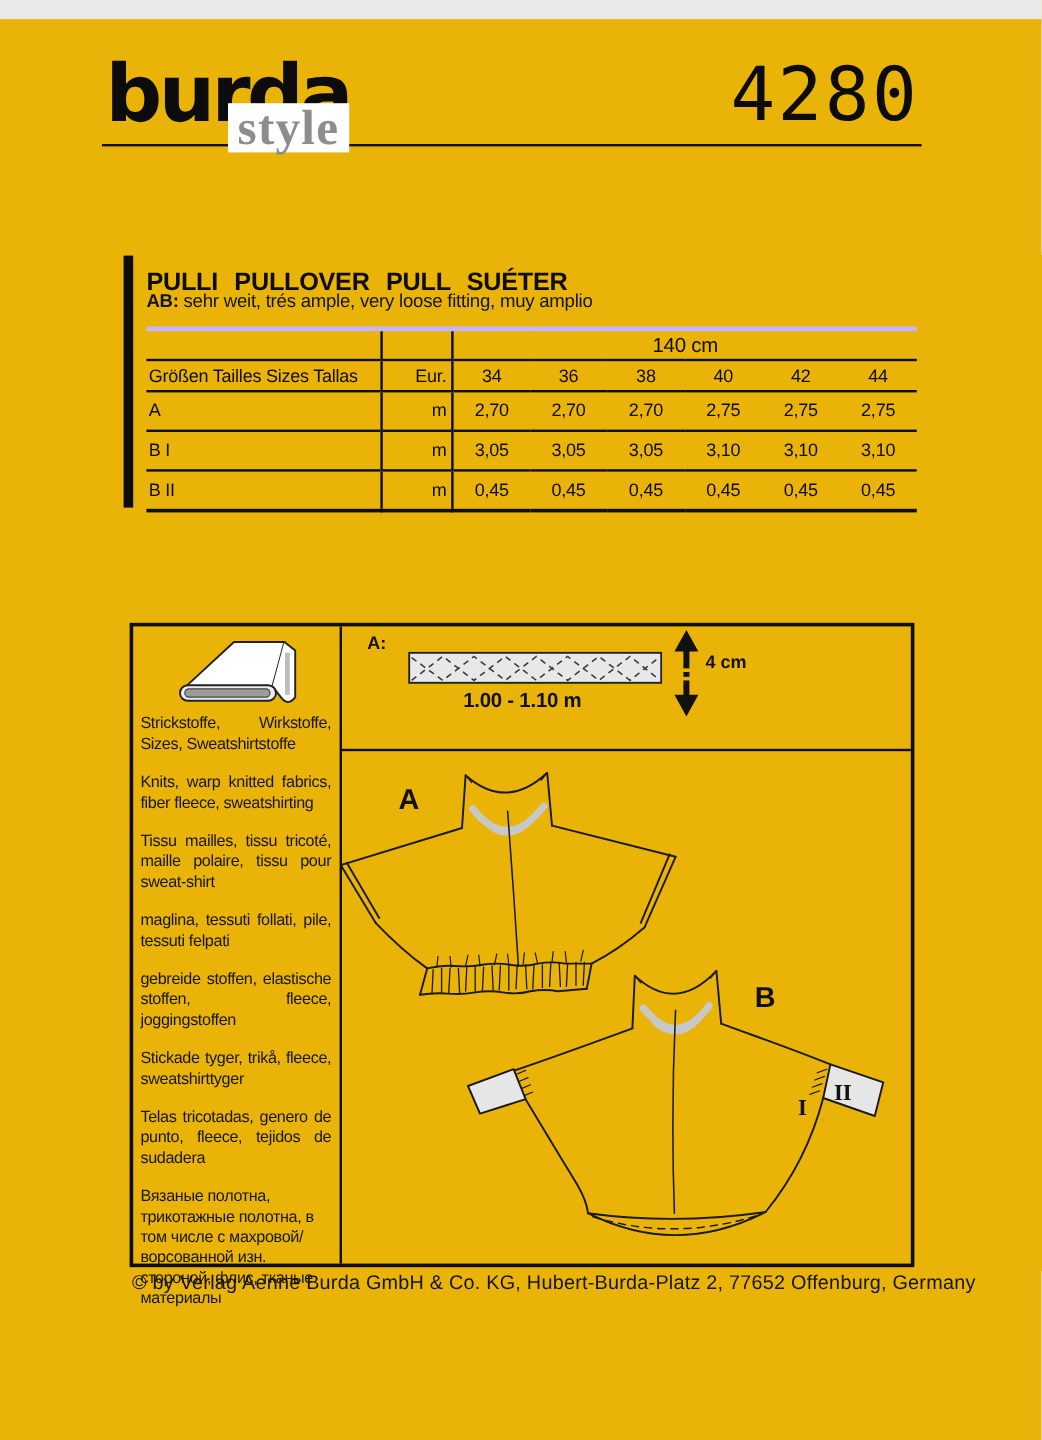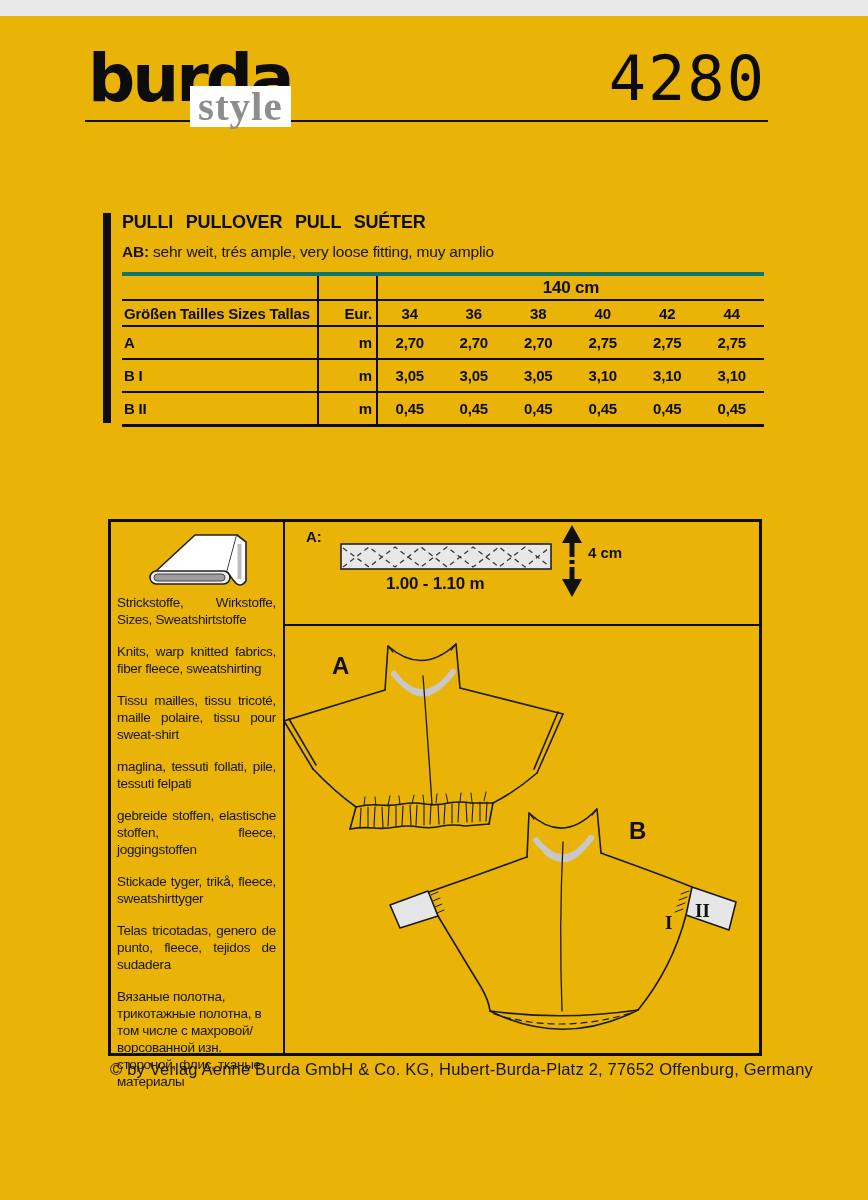--- a/index.html
+++ b/index.html
@@ -14,29 +14,29 @@
            font-weight:800; font-size:66px; letter-spacing:-3px; color:#0c0c0c; line-height:1; }
   .brand-sub { position:absolute; left:190px; top:70px; font-family:"Liberation Serif",serif;
            font-weight:700; font-size:41px; color:#8d8d8d; line-height:1; background:#fff;
            padding:0 8px; z-index:2; letter-spacing:1px; }
   .header-rule { position:absolute; left:85px; top:104px; width:683px; height:2px; background:#111; z-index:1; }
   .pattern-number { position:absolute; left:0; top:32px; width:766px; text-align:right;
            font-family:"DejaVu Sans Mono",monospace; font-size:62px; font-weight:500;
            letter-spacing:2px; color:#0c0c0c; line-height:1; }
   
   .accent-bar { position:absolute; left:103px; top:197px; width:8px; height:210px; background:#0d0d0d; }
-  .page-title { position:absolute; left:122px; top:196px; font-size:18px; font-weight:700;
+  .page-title { position:absolute; left:122px; top:208px; font-size:21px; font-weight:700;
            letter-spacing:-0.2px; word-spacing:8px; color:#0d0d0d; }
   .fit-note { position:absolute; left:122px; top:227px; font-size:15.5px; color:#141414; letter-spacing:-0.2px; }
   .fit-note b { margin-right:4px; }
   
   table.size-table { position:absolute; left:122px; top:256px; width:642px;
            border-collapse:collapse; table-layout:fixed;
-           border-top:4px solid #0f766e; border-bottom:3px solid #0d0d0d;
-           font-size:15px; font-weight:700; color:#0d0d0d; letter-spacing:-0.2px; }
+           border-top:4px solid #c4b5fd; border-bottom:3px solid #0d0d0d;
+           font-size:15px; font-weight:400; color:#0d0d0d; letter-spacing:-0.2px; }
   col.c-label { width:196px; } col.c-eur { width:59px; } col.c-size { width:64.5px; }
   .size-table td { padding:0; vertical-align:middle; }
   .size-table tr.r-width td { height:26px; }
   .size-table tr.r-sizes td { height:26px; }
   .size-table tr.r-data td  { height:33px; }
   .size-table tr + tr td { border-top:2px solid #0d0d0d; }
   td.b-r { border-right:2px solid #0d0d0d; }
   td.lbl { text-align:left; padding-left:2px; }
   td.eur { text-align:right; padding-right:4px; }
   td.ctr { text-align:center; }

